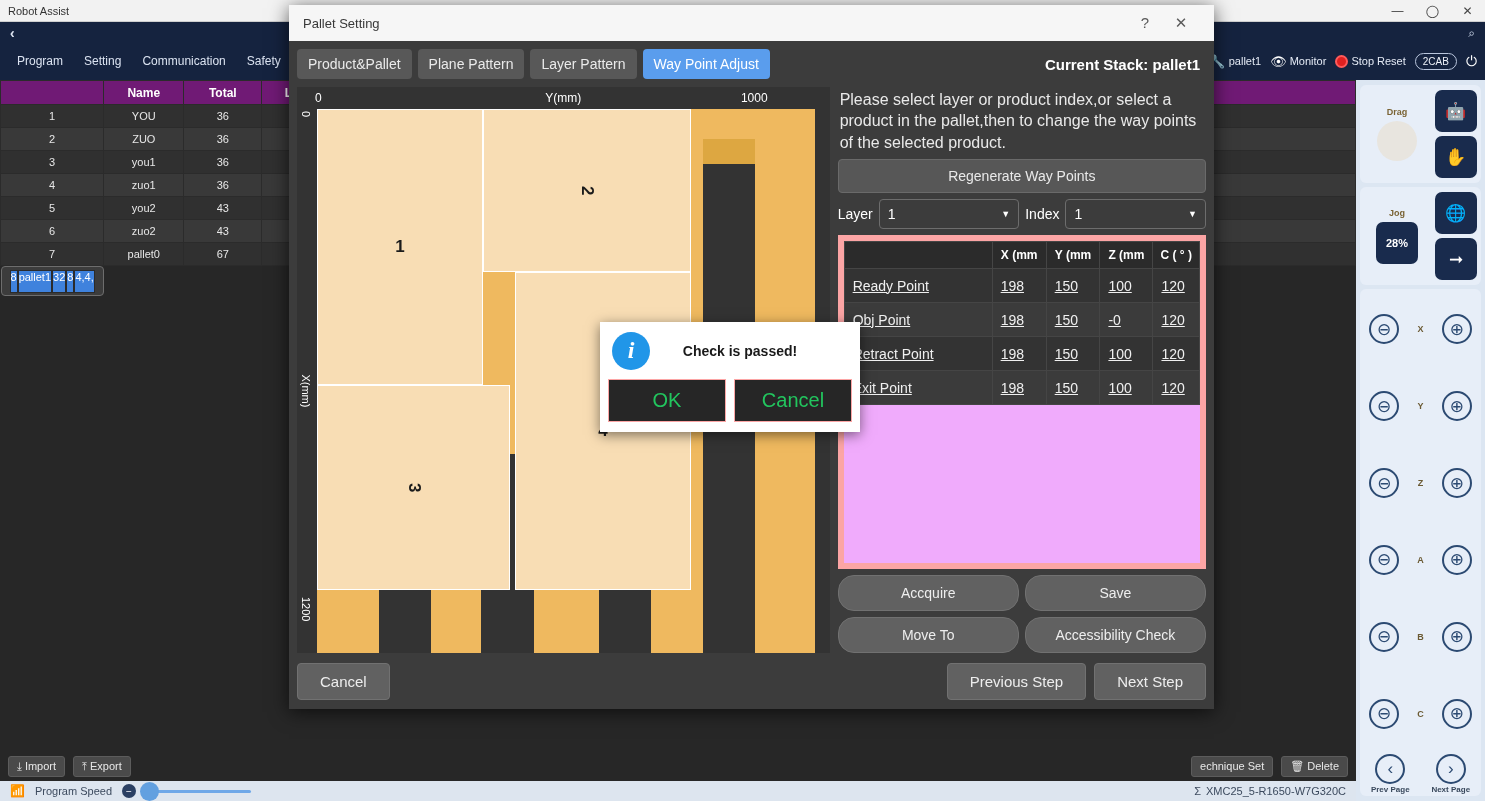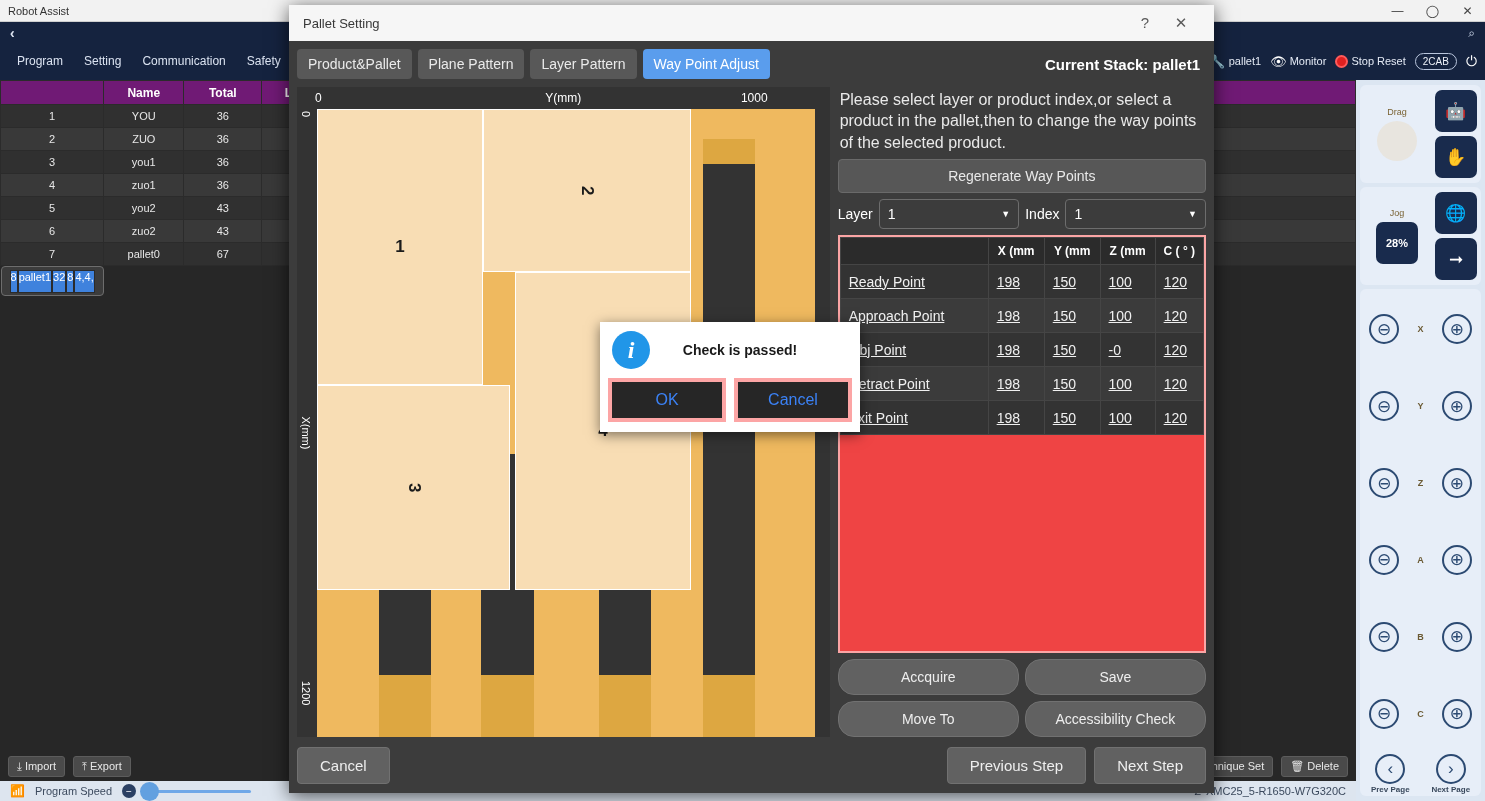--- a/index.html
+++ b/index.html
@@ -115,21 +115,21 @@
   .sidebar {
     position: absolute; left: 1356px; top: 58px; width: 129px; height: 721px;
     background: #dce6f2; padding: 5px 4px; display: flex; flex-direction: column;
     gap: 4px;
   }
   .sb-panel {
     background: #e7eef8; border-radius: 6px; padding: 5px 4px;
     display: flex; gap: 5px; align-items: center;
   }
   .sb-left-col { display: flex; flex-direction: column; align-items: center; gap: 4px; flex: 1; }
-  .sb-lbl { font-size: 9px; color: #7a6334; font-weight: normal; }
+  .sb-lbl { font-size: 9px; color: #7a6334; font-weight: bold; }
   .sb-circle { width: 40px; height: 40px; border-radius: 50%; background: #e8e5df; }
   .sb-sq {
     width: 42px; height: 42px; border-radius: 7px; background: #192b4d;
     display: flex; align-items: center; justify-content: center; color: #fff;
     font-size: 17px;
   }
   .sb-sq.small { font-size: 11px; font-weight: bold; }
   .sb-col2 { display: flex; flex-direction: column; gap: 4px; }
 
   .jog-grid { display: flex; flex-direction: column; flex: 1; background: #e7eef8;
@@ -143,21 +143,21 @@
     color: #2c4a72; display: flex; align-items: center; justify-content: center;
     font-size: 17px; background: #e7eef8;
   }
   .jog-ax { font-size: 9px; color: #6b5a33; font-weight: bold; }
   .pg-row { display: flex; align-items: center; justify-content: space-around; padding-top: 2px;}
   .pg-item { display: flex; flex-direction: column; align-items: center; gap: 1px; }
   .pg-lbl { font-size: 8px; color: #39485c; font-weight: bold; }
 
   
   .dlg {
-    position: absolute; left: 289px; top: 5px; width: 925px; height: 788px;
+    position: absolute; left: 289px; top: 5px; width: 925px; height: 704px;
     background: #3c3c3c; box-shadow: 0 3px 18px rgba(0,0,0,.65);
     display: flex; flex-direction: column;
   }
   .dlg-title {
     height: 36px; background: #f6f6f6; display: flex; align-items: center;
     padding: 0 6px;
   }
   .dlg-title-txt { font-size: 13px; color: #383838; padding-left: 8px; }
   .dlg-title-btns { margin-left: auto; display: flex; gap: 6px; padding-right: 12px; }
   .dlg-tbtn { width: 30px; text-align: center; font-size: 15px; color: #5a5a5a; }
@@ -215,21 +215,21 @@
   }
   .sel-row { display: flex; align-items: center; gap: 6px; }
   .sel-lbl { color: #fff; font-size: 14px; }
   .sel {
     flex: 1; background: #3c3c3c; border: 1px solid #6d6d6d; border-radius: 4px;
     height: 30px; display: flex; align-items: center; padding: 0 8px;
     color: #fff; font-size: 14px;
   }
   .sel .caret { margin-left: auto; font-size: 9px; }
   .wp-table-wrap {
-    flex: 1; background: #ef4444; border: 2px solid #fca5a5; overflow: hidden;
+    flex: 1; background: #f0abfc; border: 6px solid #fca5a5; overflow: hidden;
     min-height: 0;
   }
   .wp { width: 100%; border-collapse: collapse; }
   .wp th {
     background: #2b2b2b; color: #fff; font-size: 12px; font-weight: bold;
     height: 27px; border: 1px solid #454545; overflow: hidden; white-space: nowrap;
   }
   .wp th.cname { width: 148px; }
   .wp td {
     color: #f0f0f0; font-size: 14px; height: 34px; border: 1px solid #454545;
@@ -265,22 +265,22 @@
     color: #fff; font-size: 24px; font-weight: bold; font-style: italic;
     display: flex; align-items: center; justify-content: center;
     font-family: "Liberation Serif", serif;
   }
   .alert-msg {
     flex: 1; text-align: center; font-size: 14px; color: #1a1a1a; font-weight: bold;
     padding-right: 18px;
   }
   .alert-btns { display: flex; gap: 8px; padding: 0 8px 10px; }
   .alert-btn {
-    flex: 1; background: #262626; color: #3b82f6; font-size: 16px; text-align: center;
-    padding: 9px 0; border: 4px solid #fca5a5;
+    flex: 1; background: #262626; color: #22c55e; font-size: 20px; text-align: center;
+    padding: 9px 0; border: 1px solid #fca5a5;
   }
 </style>
 </head>
 <body>
 
 <div id="root">
 
   <div class="os-titlebar">
     <span class="os-title">Robot Assist</span>
     <div class="os-btns">
@@ -585,27 +585,20 @@
                 <th class="cname"></th>
                 <th>X (mm</th>
                 <th>Y (mm</th>
                 <th>Z (mm</th>
                 <th>C ( ° )</th>
               </tr>
             </thead>
             <tbody>
               <tr>
                 <td>Ready Point</td>
-                <td>198</td>
-                <td>150</td>
-                <td>100</td>
-                <td>120</td>
-              </tr>
-              <tr>
-                <td>Approach Point</td>
                 <td>198</td>
                 <td>150</td>
                 <td>100</td>
                 <td>120</td>
               </tr>
               <tr>
                 <td>Obj Point</td>
                 <td>198</td>
                 <td>150</td>
                 <td>-0</td>

